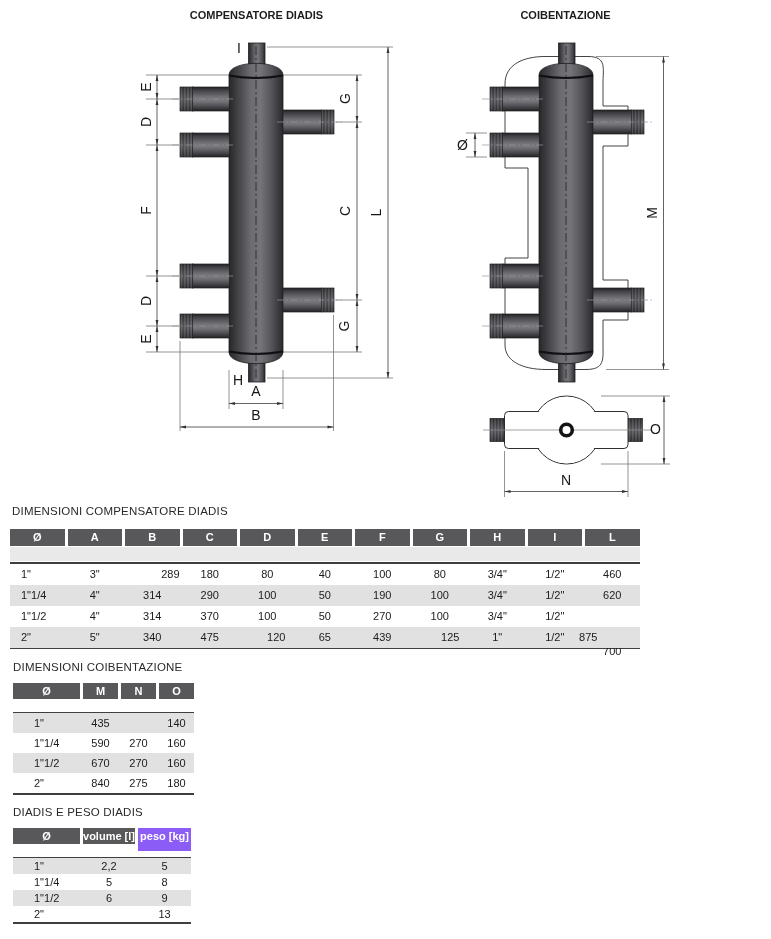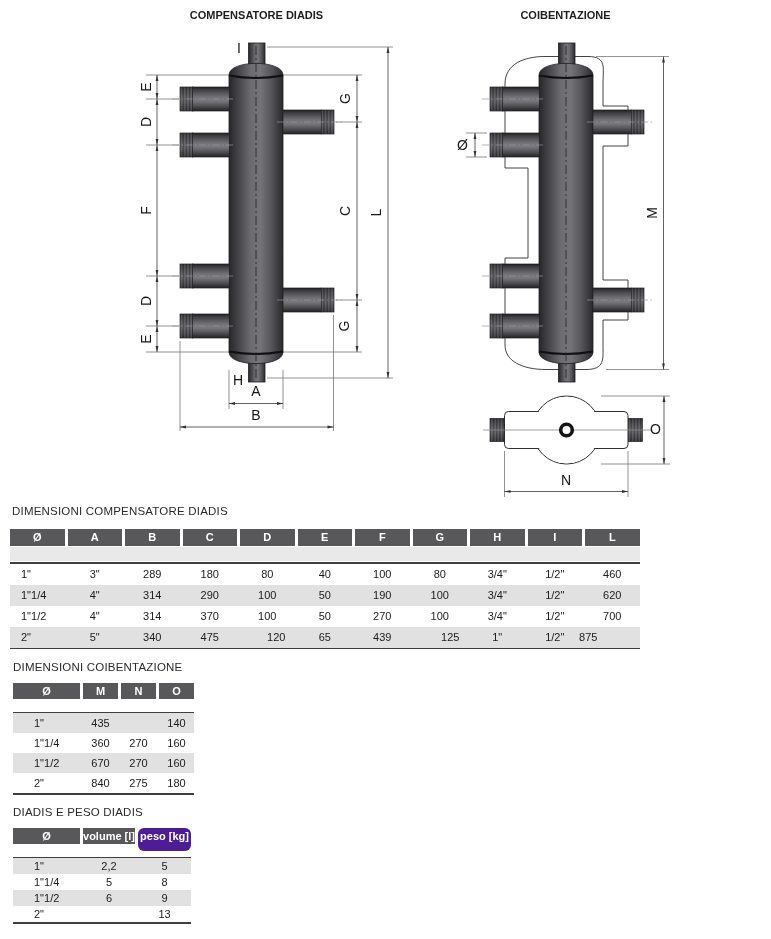--- a/index.html
+++ b/index.html
@@ -209,21 +209,21 @@
       <div class="hcell" style="left: 412.5px; top: 529px; width: 54.5px; height: 17px; line-height: 17px; background: rgb(88, 88, 90);">G</div>
       <div class="hcell" style="left: 470px; top: 529px; width: 54.5px; height: 17px; line-height: 17px; background: rgb(88, 88, 90);">H</div>
       <div class="hcell" style="left: 527.5px; top: 529px; width: 54.5px; height: 17px; line-height: 17px; background: rgb(88, 88, 90);">I</div>
       <div class="hcell" style="left: 585px; top: 529px; width: 54.5px; height: 17px; line-height: 17px; background: rgb(88, 88, 90);">L</div>
       <div class="spacer" style="left: 10px; top: 546.5px; width: 629.5px; height: 14.5px; background: rgb(233, 233, 233);"></div>
       <div class="rule" style="left: 10px; top: 562px; width: 629.5px; background: rgb(63, 63, 63);"></div>
       <div class="rule" style="left: 10px; top: 647.5px; width: 629.5px; background: rgb(63, 63, 63);"></div>
       <div class="trow" style="left: 10px; top: 563.5px; width: 629.5px; height: 21px; background: rgb(255, 255, 255);">
         <div class="tcell first" style="left: 0px; width: 54.5px; height: 21px; line-height: 21px; padding-left: 11px;">1"</div>
         <div class="tcell" style="left: 57.5px; width: 54.5px; height: 21px; line-height: 21px;">3"</div>
-        <div class="tcell" style="left: 115px; width: 54.5px; height: 21px; line-height: 21px;">289</div>
+        <div class="tcell" style="left: 115px; width: 54.5px; height: 21px; line-height: 21px; text-align: right;">289</div>
         <div class="tcell" style="left: 172.5px; width: 54.5px; height: 21px; line-height: 21px;">180</div>
         <div class="tcell" style="left: 230px; width: 54.5px; height: 21px; line-height: 21px;">80</div>
         <div class="tcell" style="left: 287.5px; width: 54.5px; height: 21px; line-height: 21px;">40</div>
         <div class="tcell" style="left: 345px; width: 54.5px; height: 21px; line-height: 21px;">100</div>
         <div class="tcell" style="left: 402.5px; width: 54.5px; height: 21px; line-height: 21px;">80</div>
         <div class="tcell" style="left: 460px; width: 54.5px; height: 21px; line-height: 21px;">3/4"</div>
         <div class="tcell" style="left: 517.5px; width: 54.5px; height: 21px; line-height: 21px;">1/2"</div>
         <div class="tcell" style="left: 575px; width: 54.5px; height: 21px; line-height: 21px;">460</div>
       </div>
       <div class="trow" style="left: 10px; top: 584.5px; width: 629.5px; height: 21px; background: rgb(225, 225, 225);">
@@ -243,21 +243,21 @@
         <div class="tcell first" style="left: 0px; width: 54.5px; height: 21px; line-height: 21px; padding-left: 11px;">1"1/2</div>
         <div class="tcell" style="left: 57.5px; width: 54.5px; height: 21px; line-height: 21px;">4"</div>
         <div class="tcell" style="left: 115px; width: 54.5px; height: 21px; line-height: 21px;">314</div>
         <div class="tcell" style="left: 172.5px; width: 54.5px; height: 21px; line-height: 21px;">370</div>
         <div class="tcell" style="left: 230px; width: 54.5px; height: 21px; line-height: 21px;">100</div>
         <div class="tcell" style="left: 287.5px; width: 54.5px; height: 21px; line-height: 21px;">50</div>
         <div class="tcell" style="left: 345px; width: 54.5px; height: 21px; line-height: 21px;">270</div>
         <div class="tcell" style="left: 402.5px; width: 54.5px; height: 21px; line-height: 21px;">100</div>
         <div class="tcell" style="left: 460px; width: 54.5px; height: 21px; line-height: 21px;">3/4"</div>
         <div class="tcell" style="left: 517.5px; width: 54.5px; height: 21px; line-height: 21px;">1/2"</div>
-        <div class="tcell" style="left: 575px; width: 54.5px; height: 21px; line-height: 21px;">700</div>
+        <div class="tcell" style="left: 575px; width: 54.5px; height: 21px; line-height: 21px; margin-top: 35px;">700</div>
       </div>
       <div class="trow" style="left: 10px; top: 626.5px; width: 629.5px; height: 21px; background: rgb(225, 225, 225);">
         <div class="tcell first" style="left: 0px; width: 54.5px; height: 21px; line-height: 21px; padding-left: 11px;">2"</div>
         <div class="tcell" style="left: 57.5px; width: 54.5px; height: 21px; line-height: 21px;">5"</div>
         <div class="tcell" style="left: 115px; width: 54.5px; height: 21px; line-height: 21px;">340</div>
         <div class="tcell" style="left: 172.5px; width: 54.5px; height: 21px; line-height: 21px;">475</div>
         <div class="tcell" style="left: 239px; width: 54.5px; height: 21px; line-height: 21px;">120</div>
         <div class="tcell" style="left: 287.5px; width: 54.5px; height: 21px; line-height: 21px;">65</div>
         <div class="tcell" style="left: 345px; width: 54.5px; height: 21px; line-height: 21px;">439</div>
         <div class="tcell" style="left: 413px; width: 54.5px; height: 21px; line-height: 21px; text-align: center;">125</div>
@@ -273,40 +273,40 @@
       <div class="rule" style="left: 13px; top: 712px; width: 181px; background: rgb(63, 63, 63);"></div>
       <div class="rule" style="left: 13px; top: 793px; width: 181px; background: rgb(63, 63, 63);"></div>
       <div class="trow" style="left: 13px; top: 713px; width: 181px; height: 20px; background: rgb(225, 225, 225);">
         <div class="tcell first" style="left: 0px; width: 67px; height: 20px; line-height: 20px; padding-left: 21px;">1"</div>
         <div class="tcell" style="left: 70px; width: 35px; height: 20px; line-height: 20px;">435</div>
         <div class="tcell" style="left: 108px; width: 35px; height: 20px; line-height: 20px; margin-top: 32px;">250</div>
         <div class="tcell" style="left: 146px; width: 35px; height: 20px; line-height: 20px;">140</div>
       </div>
       <div class="trow" style="left: 13px; top: 733px; width: 181px; height: 20px; background: rgb(255, 255, 255);">
         <div class="tcell first" style="left: 0px; width: 67px; height: 20px; line-height: 20px; padding-left: 21px;">1"1/4</div>
-        <div class="tcell" style="left: 70px; width: 35px; height: 20px; line-height: 20px;">360</div>
+        <div class="tcell" style="left: 70px; width: 35px; height: 20px; line-height: 20px;">590</div>
         <div class="tcell" style="left: 108px; width: 35px; height: 20px; line-height: 20px;">270</div>
         <div class="tcell" style="left: 146px; width: 35px; height: 20px; line-height: 20px;">160</div>
       </div>
       <div class="trow" style="left: 13px; top: 753px; width: 181px; height: 20px; background: rgb(225, 225, 225);">
         <div class="tcell first" style="left: 0px; width: 67px; height: 20px; line-height: 20px; padding-left: 21px;">1"1/2</div>
         <div class="tcell" style="left: 70px; width: 35px; height: 20px; line-height: 20px;">670</div>
         <div class="tcell" style="left: 108px; width: 35px; height: 20px; line-height: 20px;">270</div>
         <div class="tcell" style="left: 146px; width: 35px; height: 20px; line-height: 20px;">160</div>
       </div>
       <div class="trow" style="left: 13px; top: 773px; width: 181px; height: 20px; background: rgb(255, 255, 255);">
         <div class="tcell first" style="left: 0px; width: 67px; height: 20px; line-height: 20px; padding-left: 21px;">2"</div>
         <div class="tcell" style="left: 70px; width: 35px; height: 20px; line-height: 20px;">840</div>
         <div class="tcell" style="left: 108px; width: 35px; height: 20px; line-height: 20px;">275</div>
         <div class="tcell" style="left: 146px; width: 35px; height: 20px; line-height: 20px;">180</div>
       </div>
       <div class="tbl-title" style="left: 13px; top: 806px;">DIADIS E PESO DIADIS</div>
       <div class="hcell" style="left: 13px; top: 828px; width: 67px; height: 16px; line-height: 16px; background: rgb(88, 88, 90);">Ø</div>
       <div class="hcell" style="left: 83px; top: 828px; width: 52px; height: 16px; line-height: 16px; background: rgb(88, 88, 90);">volume [l]</div>
-      <div class="hcell" style="left: 138px; top: 828px; width: 53px; height: 23px; line-height: 16px; background: #4c1d95; border-radius: 6px;">peso [kg]</div>
+      <div class="hcell" style="left: 138px; top: 828px; width: 53px; height: 23px; line-height: 16px; background: #8b5cf6;">peso [kg]</div>
       <div class="rule" style="left: 13px; top: 857px; width: 178px; background: rgb(63, 63, 63);"></div>
       <div class="rule" style="left: 13px; top: 922px; width: 178px; background: rgb(63, 63, 63);"></div>
       <div class="trow" style="left: 13px; top: 858px; width: 178px; height: 16px; background: rgb(225, 225, 225);">
         <div class="tcell first" style="left: 0px; width: 67px; height: 16px; line-height: 16px; padding-left: 21px;">1"</div>
         <div class="tcell" style="left: 70px; width: 52px; height: 16px; line-height: 16px;">2,2</div>
         <div class="tcell" style="left: 125px; width: 53px; height: 16px; line-height: 16px;">5</div>
       </div>
       <div class="trow" style="left: 13px; top: 874px; width: 178px; height: 16px; background: rgb(255, 255, 255);">
         <div class="tcell first" style="left: 0px; width: 67px; height: 16px; line-height: 16px; padding-left: 21px;">1"1/4</div>
         <div class="tcell" style="left: 70px; width: 52px; height: 16px; line-height: 16px;">5</div>

